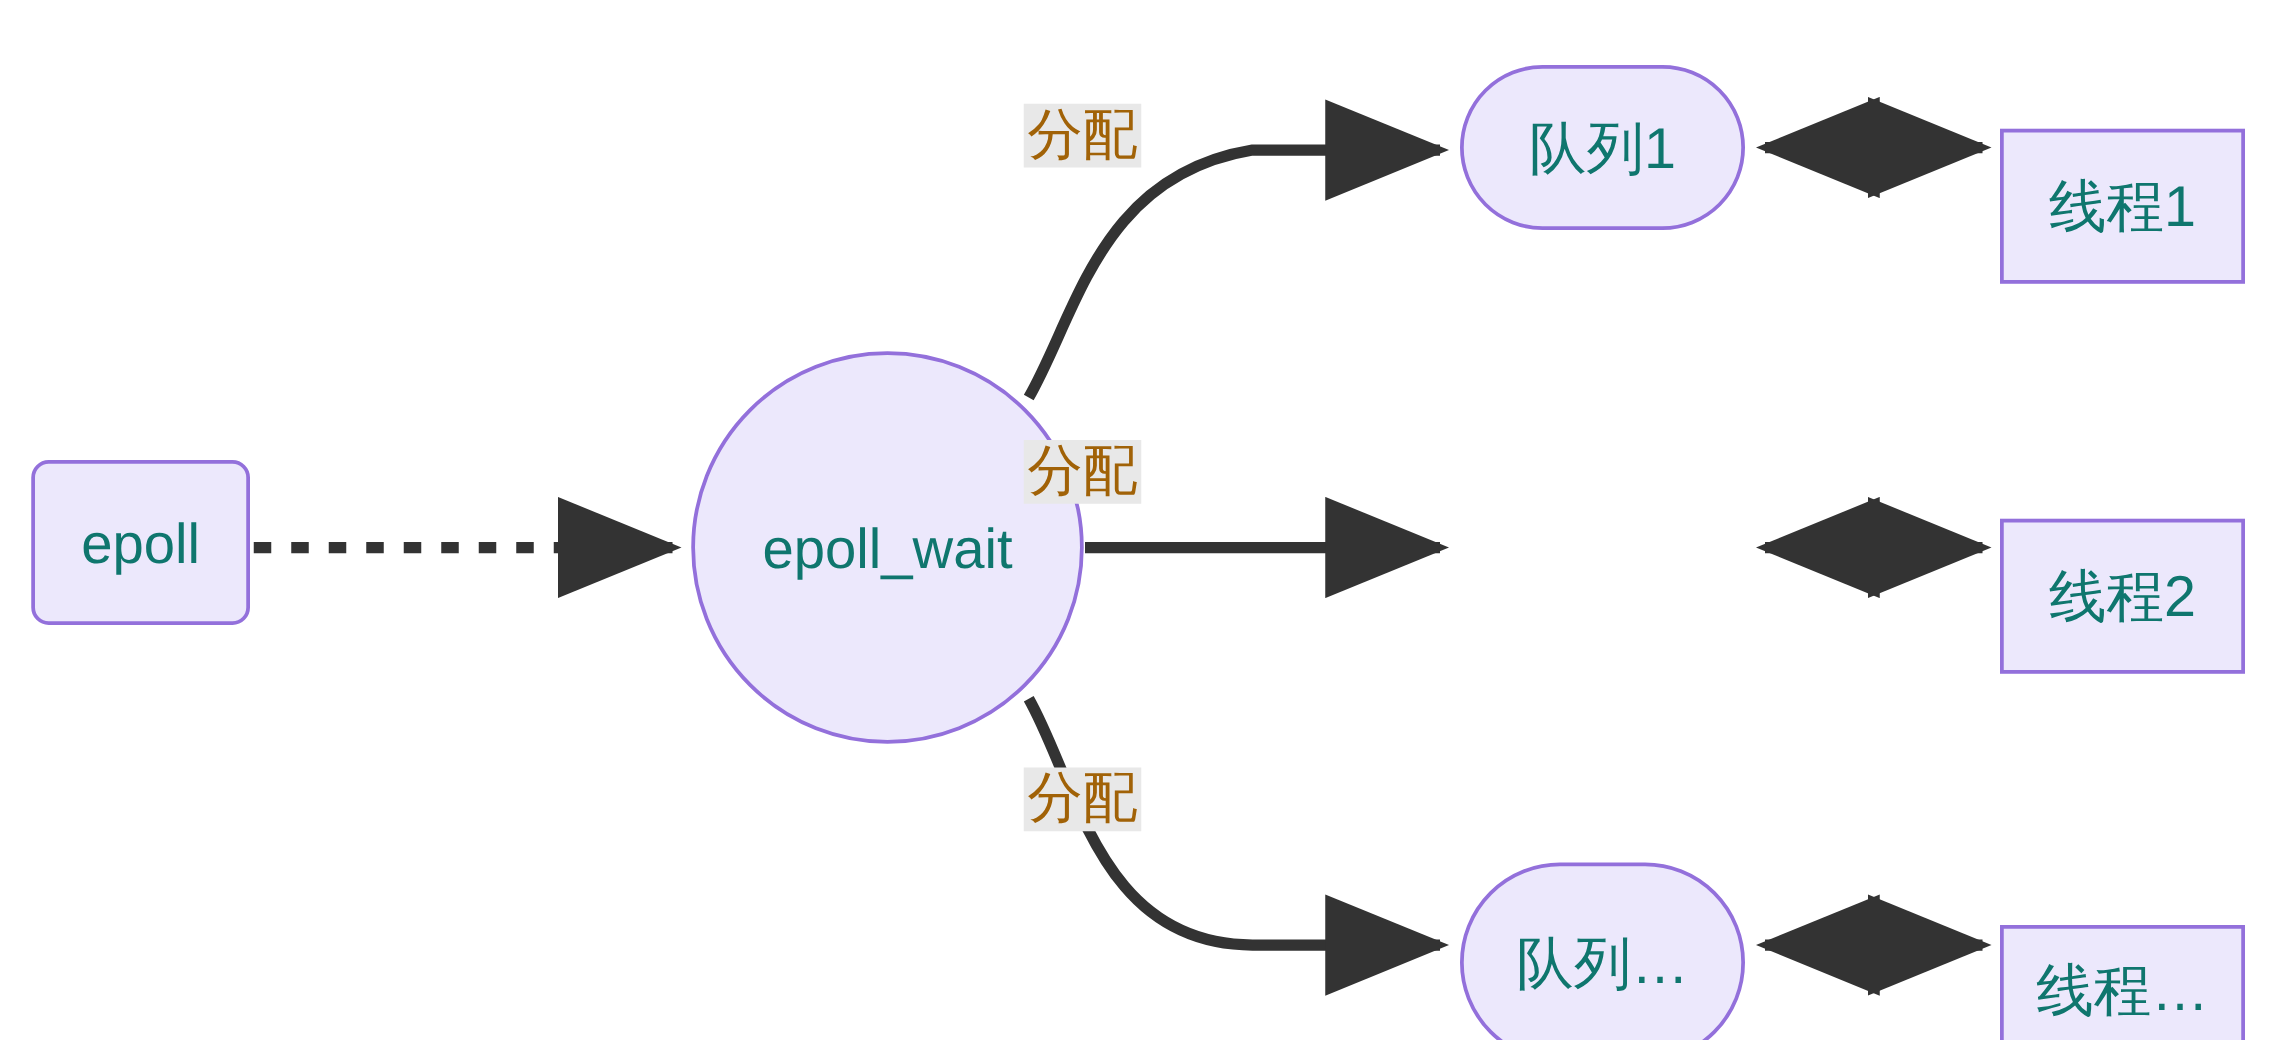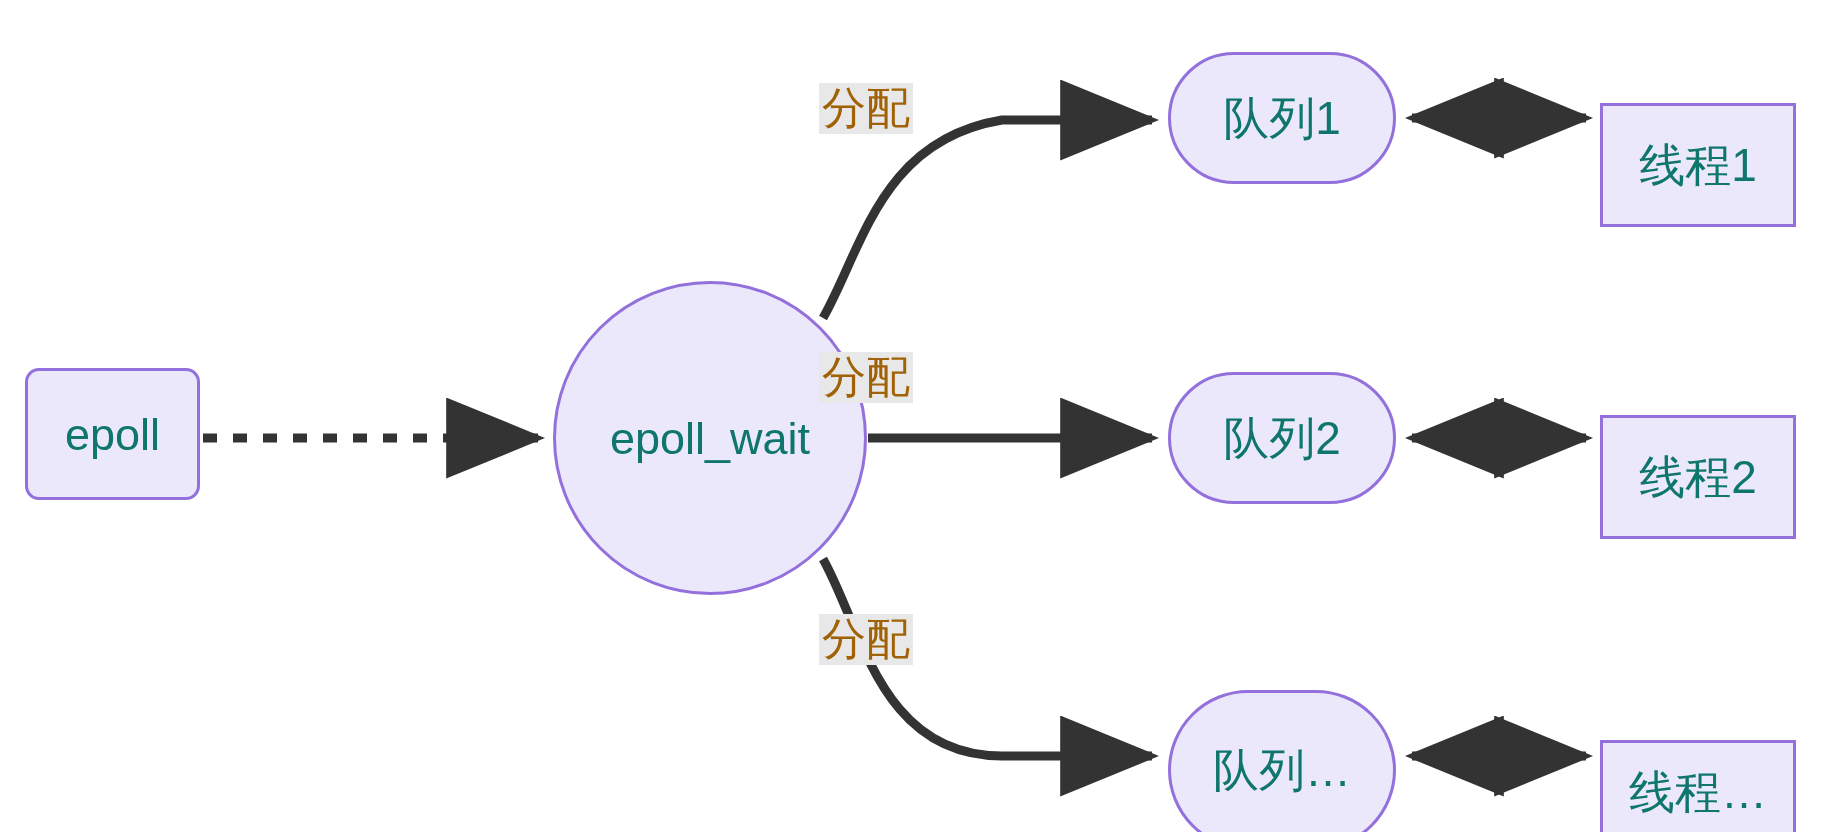--- a/index.html
+++ b/index.html
@@ -130,21 +130,20 @@
       <line x1="1412" y1="756" x2="1586" y2="756" stroke="#333333" stroke-width="9" stroke-linecap="butt" marker-start="url(#arrowtail)" marker-end="url(#arrowhead)"></line>
     </g>
   </svg>
 
   <div class="node node-circle n-epollwait">epoll_wait</div>
 
   <div class="node node-rounded n-epoll">epoll</div>
 
   <div class="node node-stadium n-queue1">队列1</div>
 
-  <div class="node node-stadium n-queue2">队列2</div>
 
   <div class="node node-stadium n-queue3">队列…</div>
 
   <div class="node node-rect n-thread1">线程1</div>
 
   <div class="node node-rect n-thread2">线程2</div>
 
   <div class="node node-rect n-thread3">线程…</div>
 
   <div class="edge-label el-1">分配</div>

